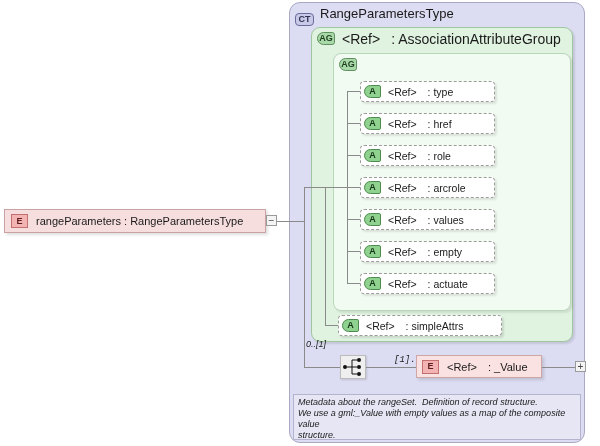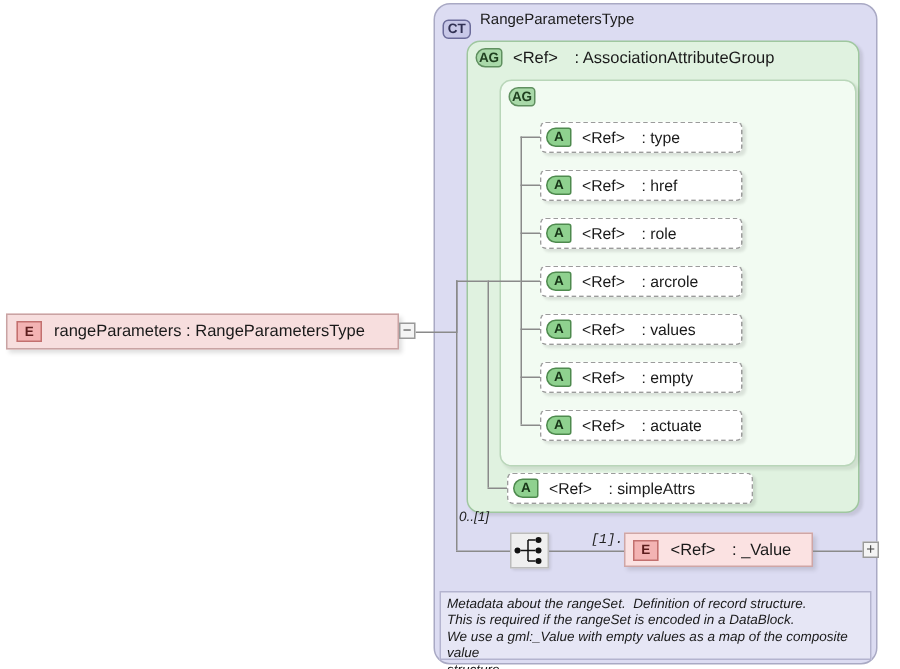--- a/index.html
+++ b/index.html
@@ -44,21 +44,21 @@
   }
   .badge-ct {
     width: 19px; height: 13px;
     border: 1px solid #6b6b9a;
     border-radius: 4px;
     background: #c8c8e8;
     color: #303052;
     margin-top: 12px;
   }
   .ct-title {
-    font-size: 10px;
+    font-size: 13px;
     color: #1a1a1a;
     font-weight: normal;
   }
 
   
   .ag1-box {
     left: 311px; top: 27px;
     width: 262px; height: 315px;
     background: #e0f2e0;
     border: 1px solid #9fc79f;
@@ -86,21 +86,21 @@
     display: flex; align-items: center; gap: 7px;
   }
   .badge-ag {
     width: 18px; height: 13px;
     border: 1px solid #5f8f5f;
     border-radius: 7px 3px 3px 7px;
     background: #a9d9a9;
     color: #204020;
   }
   .grp-label {
-    font-size: 11px;
+    font-size: 14px;
     color: #1a1a1a;
     white-space: nowrap;
   }
   .grp-label .ref { font-weight: normal; }
   .grp-label .nm  { font-weight: normal; }
 
   
   .attr-row {
     width: 135px; height: 21px;
     background: #ffffff;
@@ -325,18 +325,17 @@
 
   <div class="abs value-box">
     <span class="badge badge-e">E</span>
     <span class="elem-text"><span>&lt;Ref&gt;</span><span class="sp"></span><span>:</span> <span>_Value</span></span>
   </div>
   <div class="abs toggle" style="left:575px; top:361px;">+</div>
   <div class="abs ln hln" style="left:542px; top:367px; width:33px;"></div>
 
   <div class="abs annot">
     <p>Metadata about the rangeSet.  Definition of record structure.</p>
-    <p>This is required if the rangeSet is encoded in a DataBlock.</p>
     <p>We use a gml:_Value with empty values as a map of the composite value</p>
     <p>structure.</p>
   </div>
 
 </div>
 
 </body></html>

